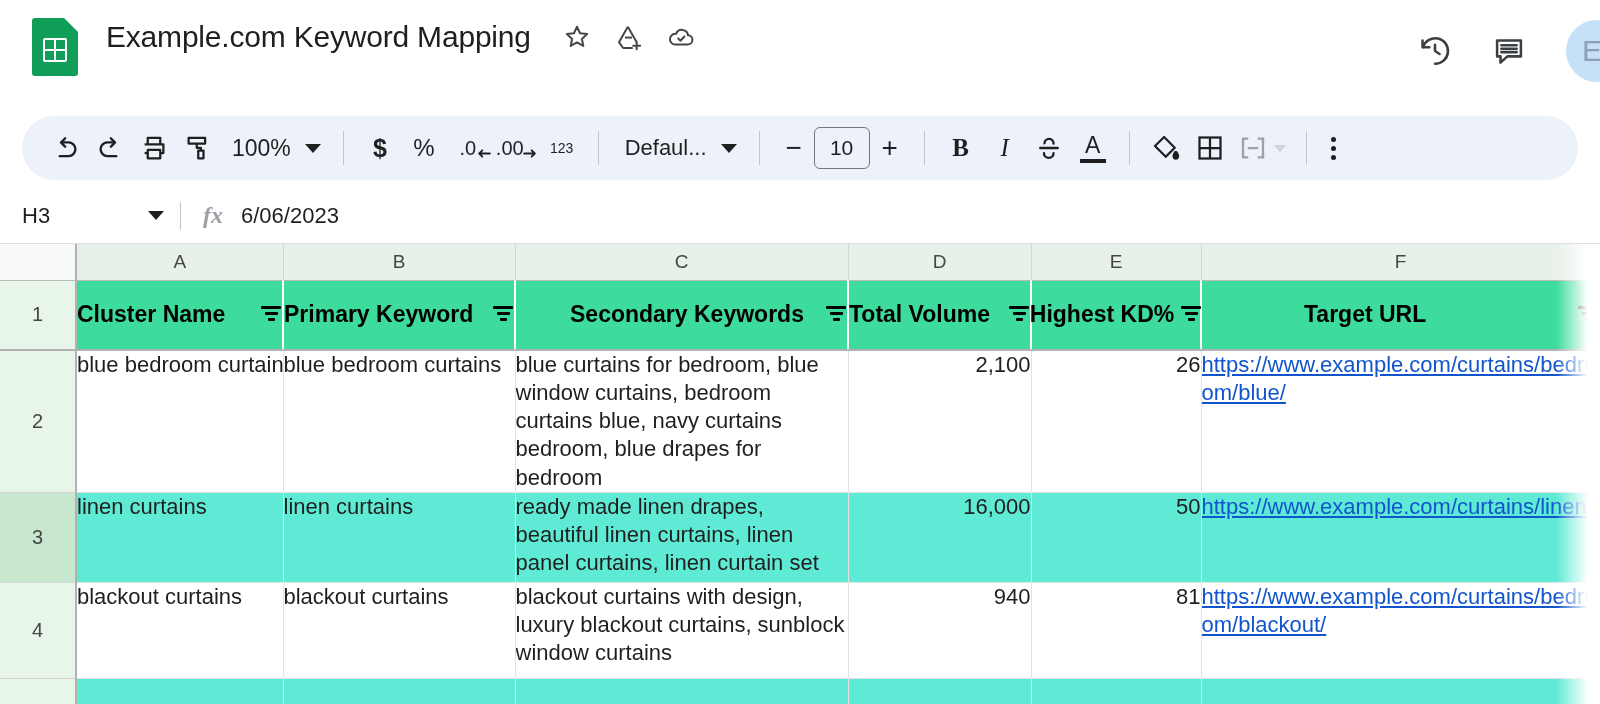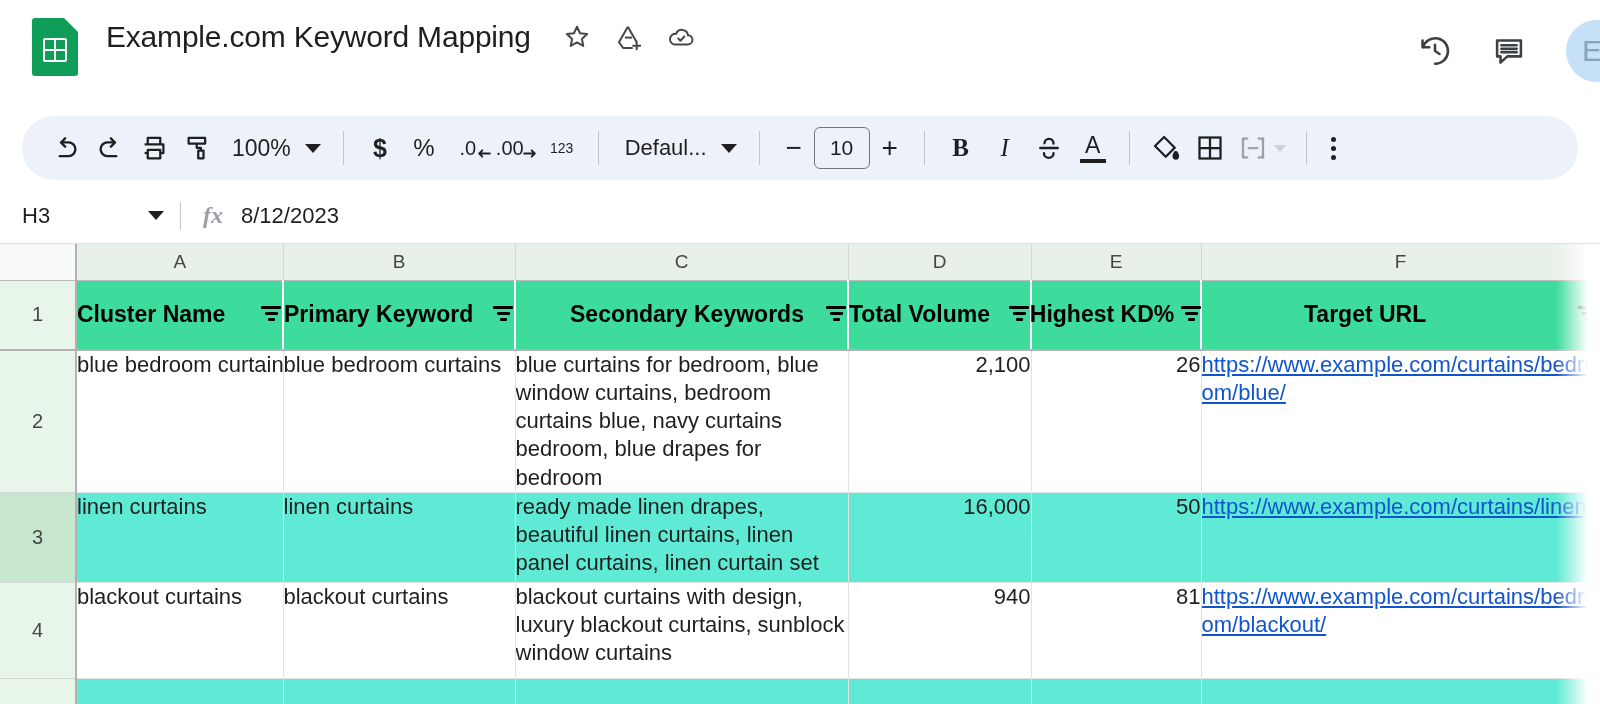--- a/index.html
+++ b/index.html
@@ -514,21 +514,21 @@
   </div>
 </div>
 
 <div class="formulabar">
   <div class="namebox">
     <span class="nb-text">H3</span>
     <span class="nb-caret"></span>
   </div>
   <div class="fb-sep"></div>
   <div class="fx">fx</div>
-  <div class="fb-value">8/12/2023</div>
+  <div class="fb-value">6/06/2023</div>
 </div>
 
 <div class="grid-area">
   <table class="sheet">
     <colgroup>
       <col style="width:76px">
       <col style="width:207px">
       <col style="width:232px">
       <col style="width:333px">
       <col style="width:183px">

